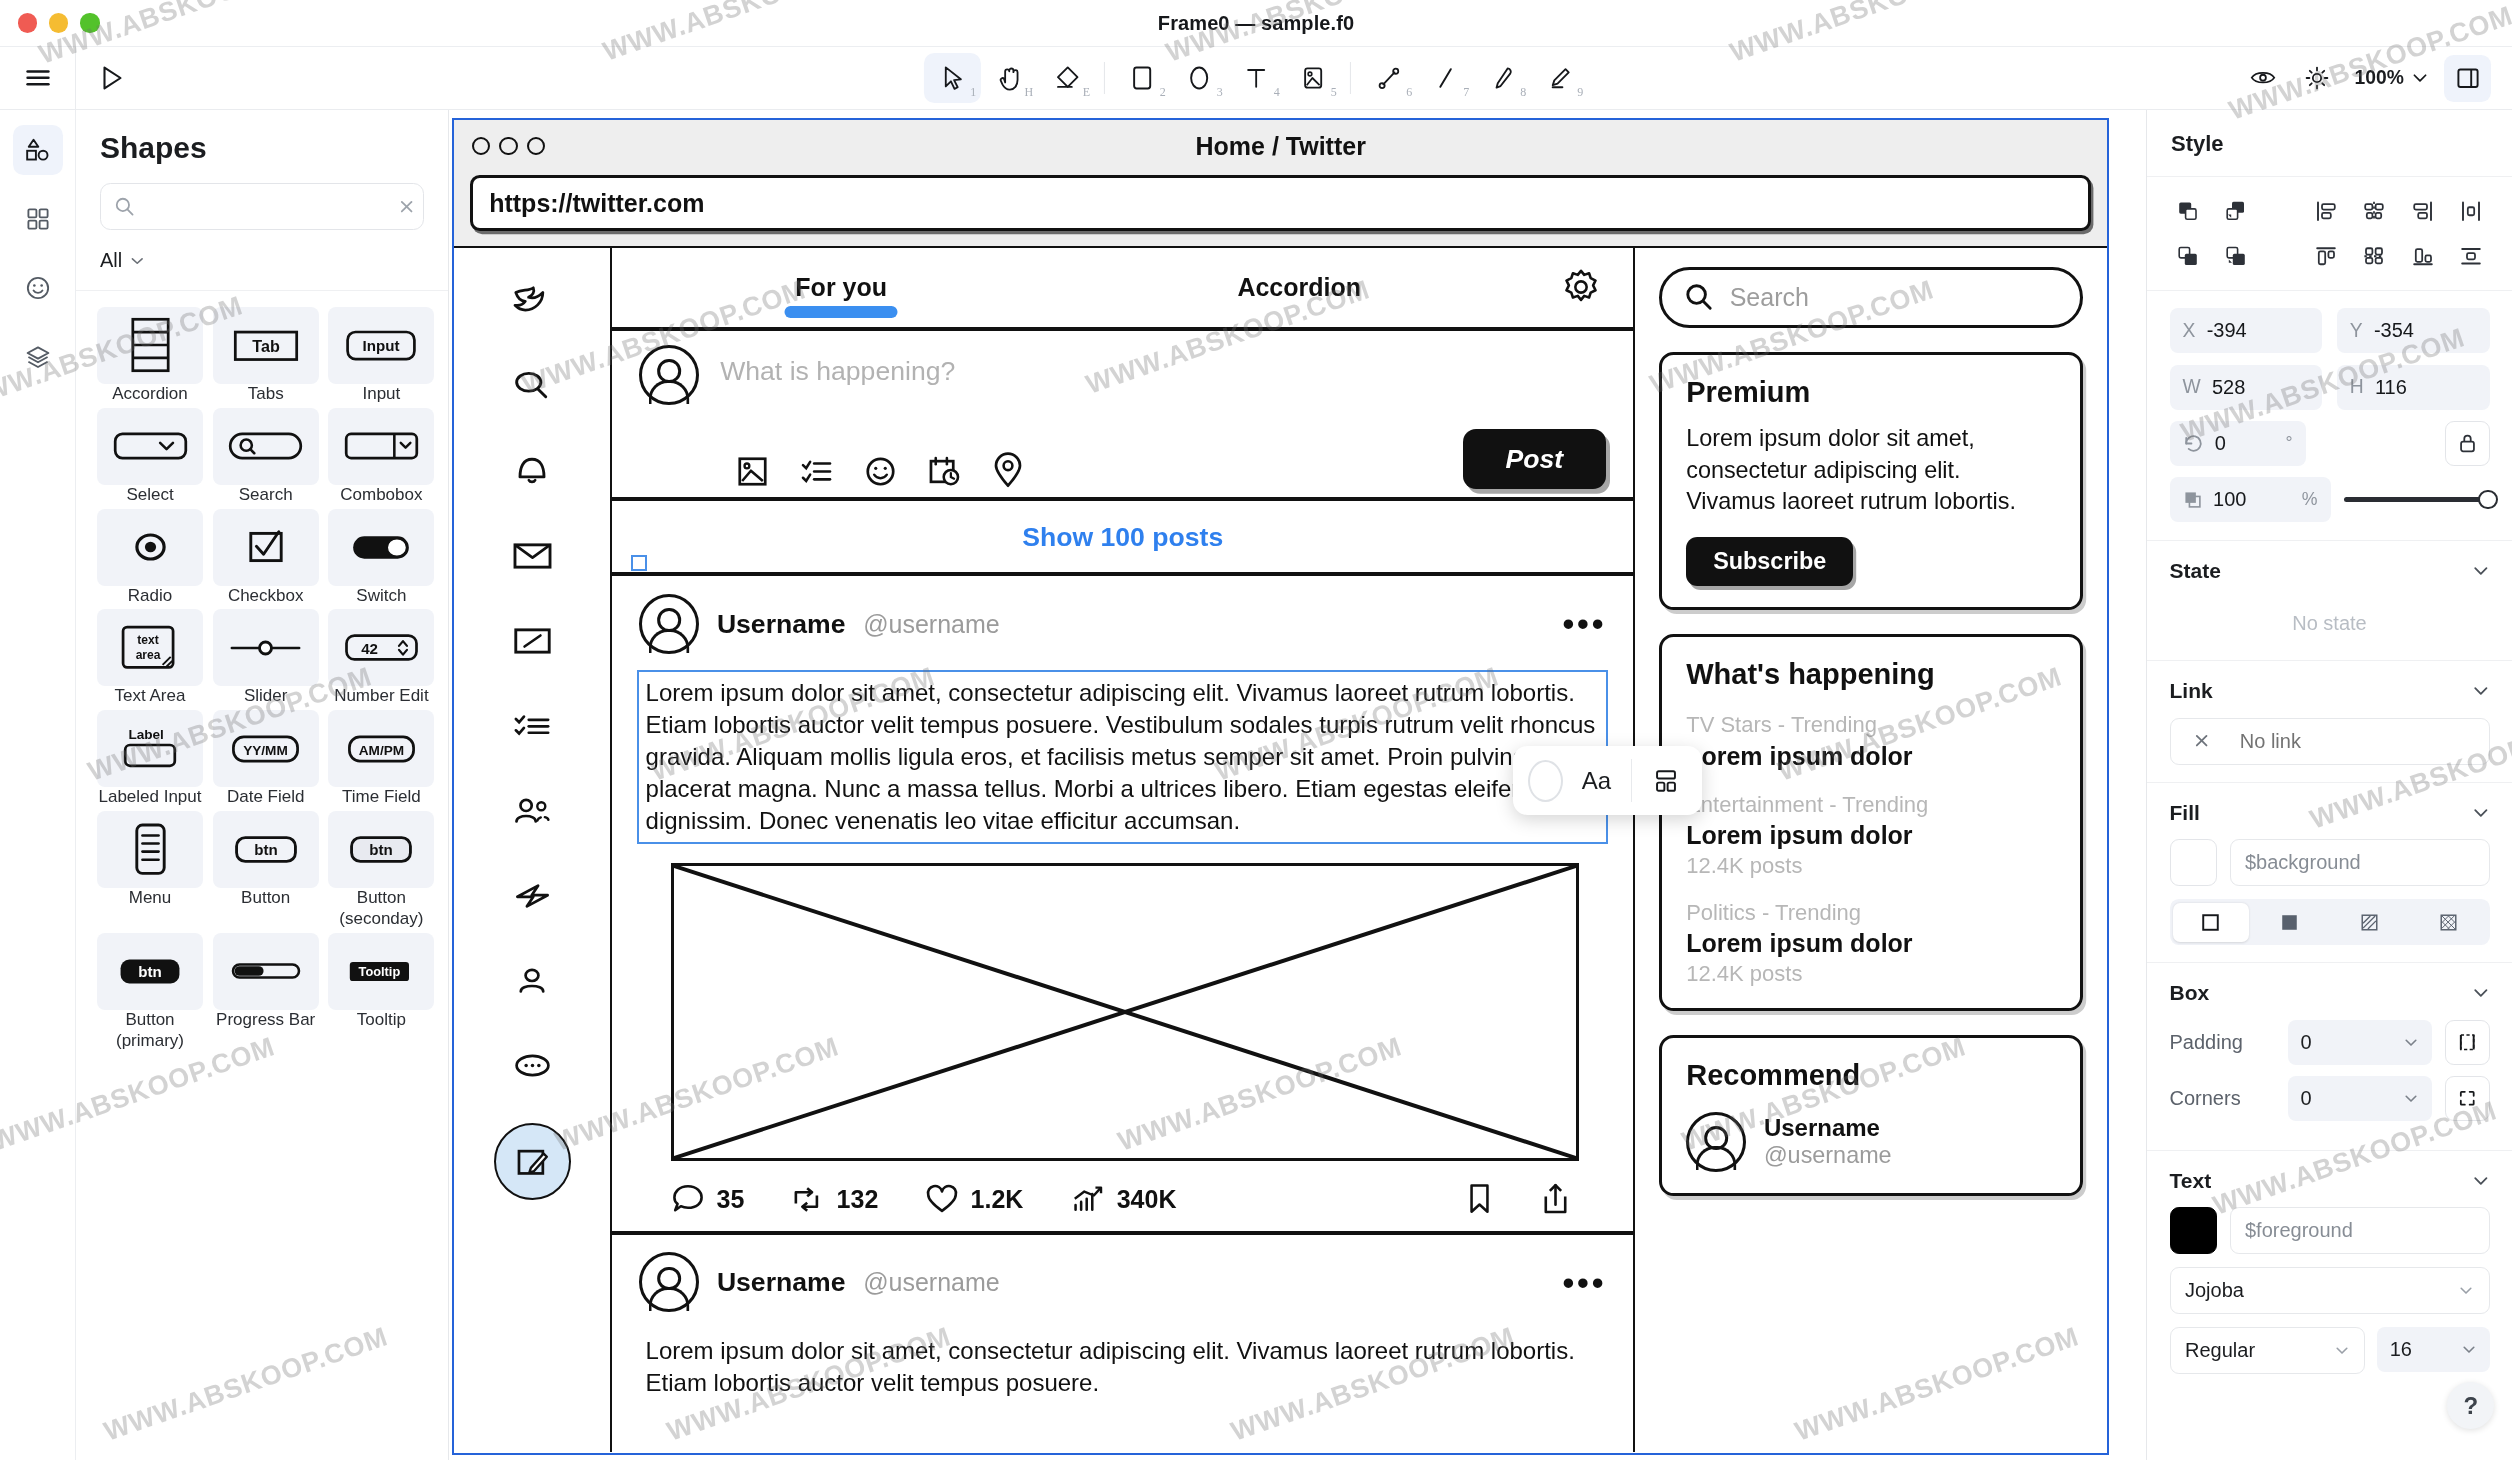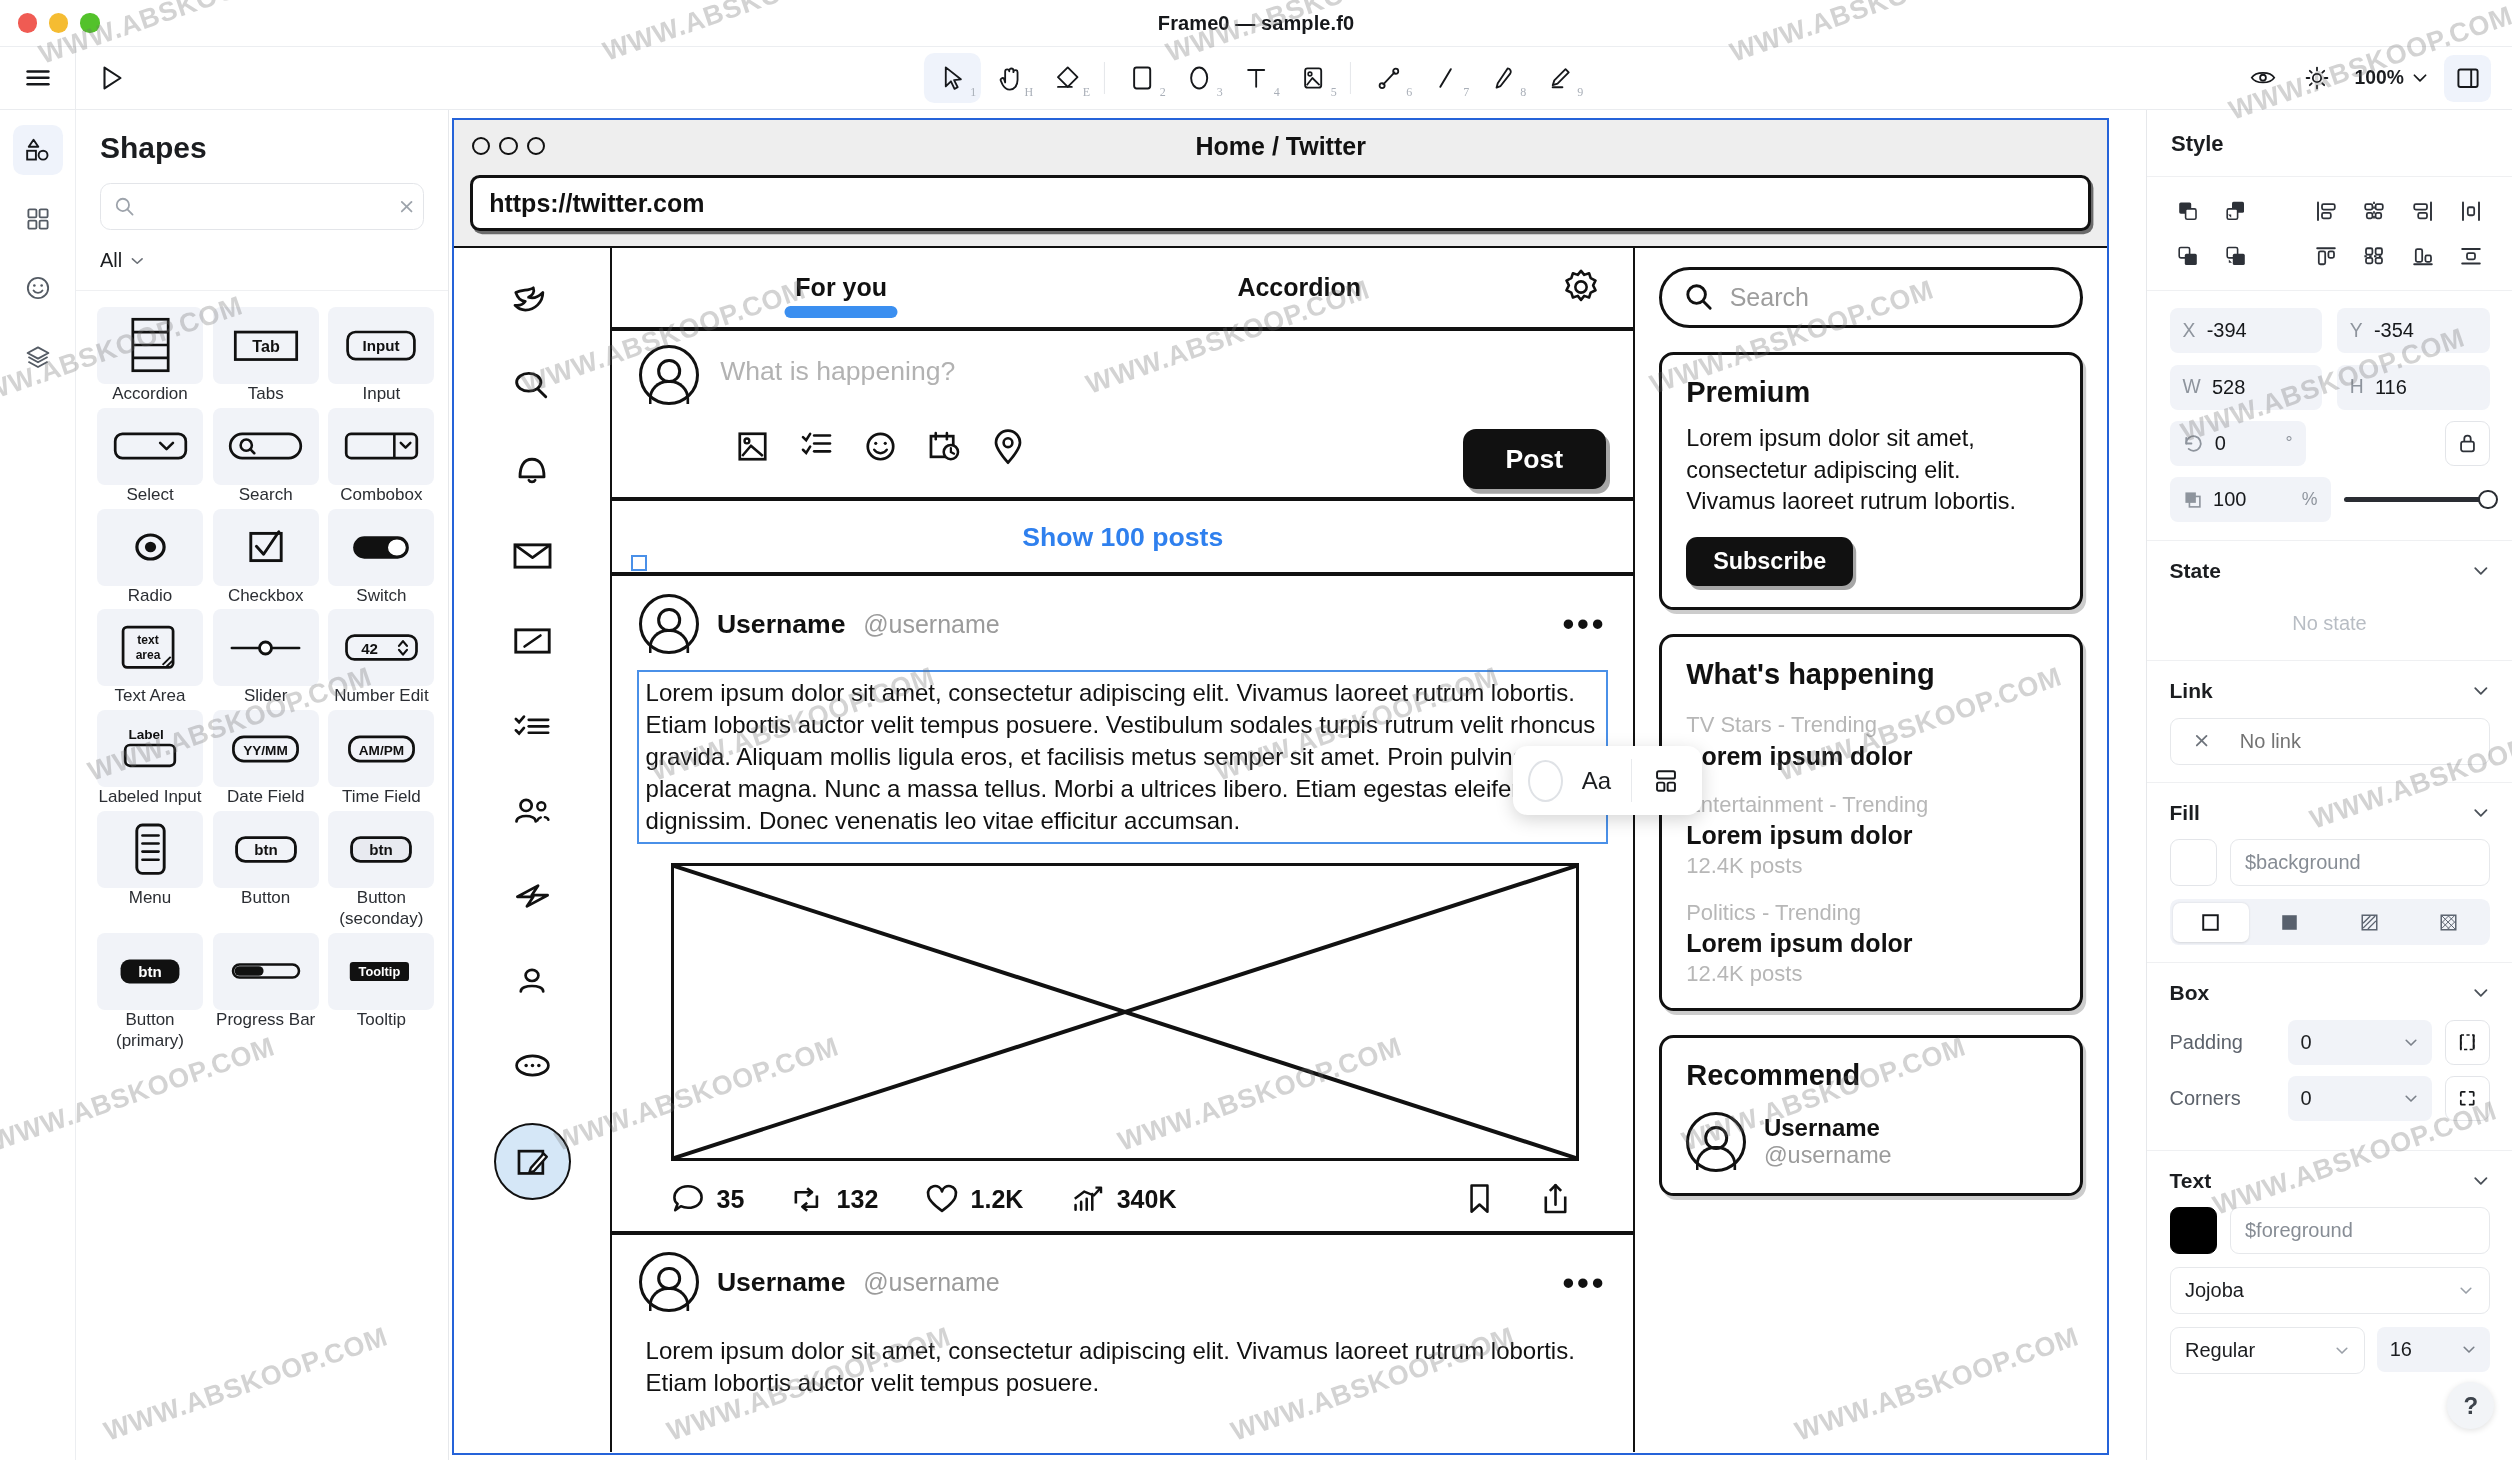--- a/index.html
+++ b/index.html
@@ -134,21 +134,21 @@
     width: 113px; height: 11.3px; background: #3b8ff0; border-radius: 6.4px;
   }
   .gearcell { width: 105px; display: flex; align-items: center; justify-content: center; cursor: pointer; }
   .hr { height: 4px; background: #111; }
   .composer { padding: 14.5px 27px 0 27px; }
   .composer-top { display: flex; align-items: flex-start; gap: 21px; }
   .avatar-circle { width: 60px; height: 60px; border: 3.2px solid #111; border-radius: 50%; position: relative; flex: 0 0 60px; }
   .avatar-circle::before { content: ""; position: absolute; left: 50%; top: 11.3px; transform: translateX(-50%); width: 17.7px; height: 17.7px; border: 3.2px solid #111; border-radius: 50%; }
   .avatar-circle::after { content: ""; position: absolute; left: 50%; bottom: -1.6px; transform: translateX(-50%); width: 35px; height: 21px; border: 3.2px solid #111; border-bottom: 0; border-radius: 19.3px 19.3px 0 0; }
   .ph { font-size: 26.6px; color: #b2b2b2; padding-top: 11.3px; }
-  .composer-actions { display: flex; align-items: flex-start; margin: 24px 0 8px 0; padding-left: 81px; }
+  .composer-actions { display: flex; align-items: flex-end; margin: 24px 0 8px 0; padding-left: 81px; font-style: italic; }
   .cicon { width: 64px; display: flex; align-items: center; justify-content: center; cursor: pointer; }
   .postbtn {
     margin-left: auto; background: #111; color: #fff; border-radius: 13px;
     padding: 14.5px 43px; font-size: 26.6px; font-weight: 700; box-shadow: 4px 4.8px 0 rgba(0,0,0,.35); cursor: pointer;
   }
   .showposts { text-align: center; color: #2f80ee; font-size: 26.6px; font-weight: 600; padding: 21px 0 19.3px; cursor: pointer; }
 
   .tweet { padding: 17.7px 27px 0 27px; position: relative; }
   .tweet-head { display: flex; align-items: center; gap: 17.7px; }
   .t-name { font-size: 26.6px; font-weight: 700; color: #111; }

